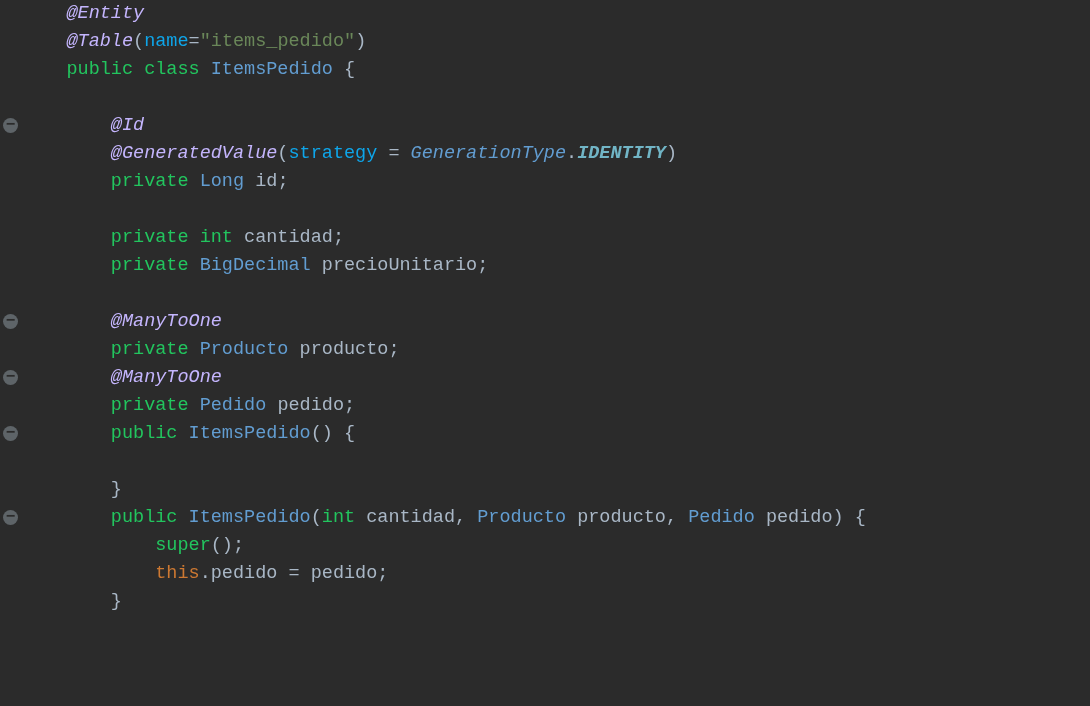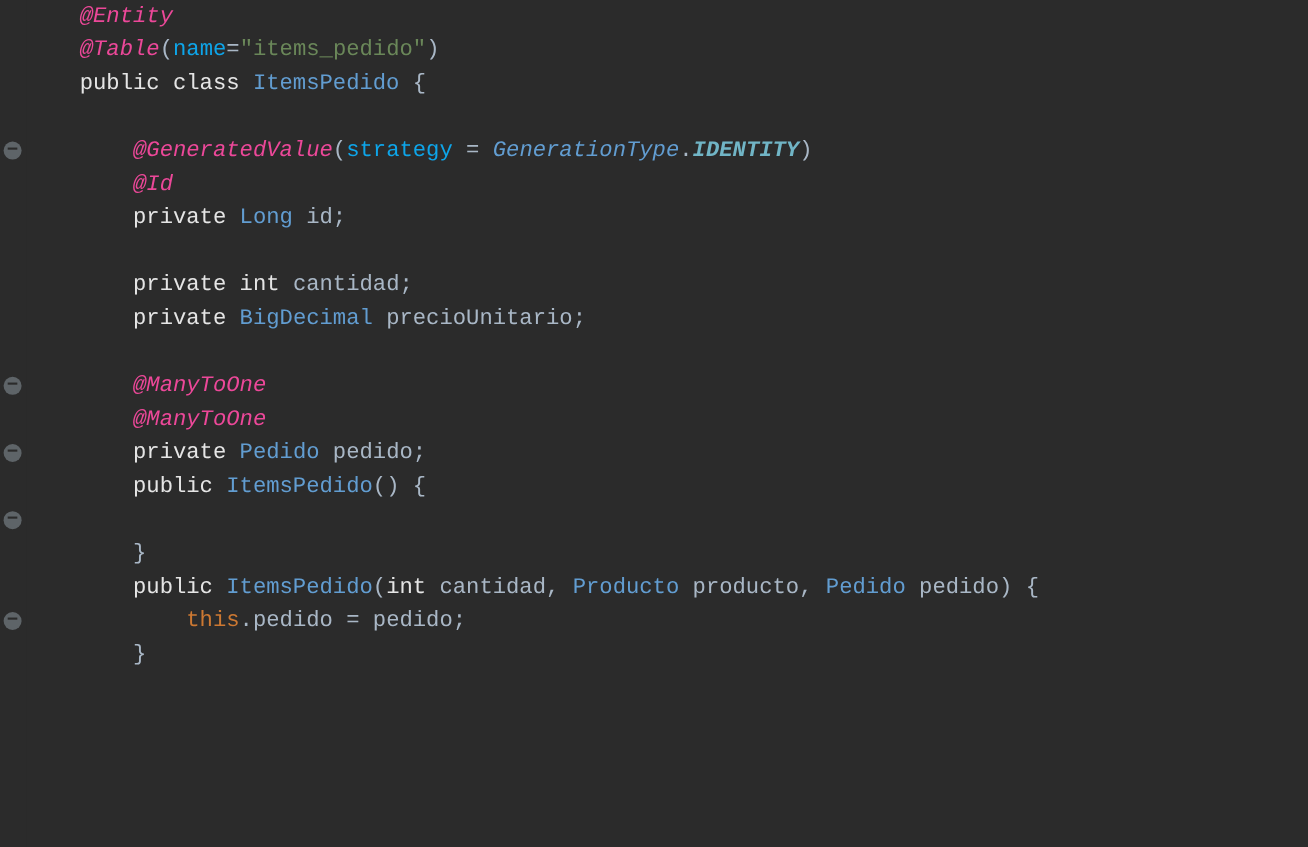--- a/index.html
+++ b/index.html
@@ -44,22 +44,22 @@
     display: flex;
     align-items: center;
     justify-content: center;
     color: #2b2b2b;
     font-size: 16px;
     font-weight: bold;
     line-height: 1;
   }
   .fold-marker::after { content: "−"; position: relative; top: -1px; }
   
-  .c-annot { color: #ec4899; font-style: italic; }
-  .c-keyword { color: #e5e5e5; }
+  .c-annot { color: #c4b5fd; font-style: italic; }
+  .c-keyword { color: #22c55e; }
   .c-param { color: #0ea5e9; }
   .c-type { color: #629dd1; }
   .c-typeital { color: #629dd1; font-style: italic; }
   .c-typemethod { color: #629dd1; }
   .c-string { color: #6a8759; }
   .c-default { color: #a9b7c6; }
   .c-static { color: #71b5c6; font-style: italic; font-weight: bold; }
   .c-this { color: #cc7832; }
   .selection {
     position: absolute;
@@ -86,30 +86,32 @@
       <div class="fold-marker" style="top: 314px;"></div>
       <div class="fold-marker" style="top: 370px;"></div>
       <div class="fold-marker" style="top: 426px;"></div>
       <div class="fold-marker" style="top: 510px;"></div>
     </div>
   <div class="code-area" id="code">
       <div class="line"><span class="line-content"><span class="c-default">    </span><span class="c-annot">@Entity</span></span></div>
       <div class="line"><span class="line-content"><span class="c-default">    </span><span class="c-annot">@Table</span><span class="c-default">(</span><span class="c-param">name</span><span class="c-default">=</span><span class="c-string">"items_pedido"</span><span class="c-default">)</span></span></div>
       <div class="line"><span class="line-content"><span class="c-default">    </span><span class="c-keyword">public class </span><span class="c-type">ItemsPedido</span><span class="c-default"> {</span></span></div>
       <div class="line"><span class="line-content"><span class="c-default"> </span></span></div>
+      <div class="line"><span class="line-content"><span class="c-default">        </span><span class="c-annot">@Id</span></span></div>
       <div class="line"><span class="line-content"><span class="c-default">        </span><span class="c-annot">@GeneratedValue</span><span class="c-default">(</span><span class="c-param">strategy</span><span class="c-default"> = </span><span class="c-typeital">GenerationType</span><span class="c-default">.</span><span class="c-static">IDENTITY</span><span class="c-default">)</span></span></div>
-      <div class="line"><span class="line-content"><span class="c-default">        </span><span class="c-annot">@Id</span></span></div>
       <div class="line"><span class="line-content"><span class="c-default">        </span><span class="c-keyword">private </span><span class="c-type">Long</span><span class="c-default"> id;</span></span></div>
       <div class="line"><span class="line-content"><span class="c-default"> </span></span></div>
       <div class="line"><span class="line-content"><span class="c-default">        </span><span class="c-keyword">private int </span><span class="c-default">cantidad;</span></span></div>
       <div class="line"><span class="line-content"><span class="c-default">        </span><span class="c-keyword">private </span><span class="c-type">BigDecimal</span><span class="c-default"> precioUnitario;</span></span></div>
       <div class="line"><span class="line-content"><span class="c-default"> </span></span></div>
       <div class="line"><span class="line-content"><span class="c-default">        </span><span class="c-annot">@ManyToOne</span></span></div>
+      <div class="line"><span class="line-content"><span class="c-default">        </span><span class="c-keyword">private </span><span class="c-type">Producto</span><span class="c-default"> producto;</span></span></div>
       <div class="line"><span class="line-content"><span class="c-default">        </span><span class="c-annot">@ManyToOne</span></span></div>
       <div class="line"><span class="line-content"><span class="c-default">        </span><span class="c-keyword">private </span><span class="c-type">Pedido</span><span class="c-default"> pedido;</span></span></div>
       <div class="line"><span class="line-content"><span class="c-default">        </span><span class="c-keyword">public </span><span class="c-typemethod">ItemsPedido</span><span class="c-default">() {</span></span></div>
       <div class="line"><span class="line-content"><span class="c-default"> </span></span></div>
       <div class="line"><span class="line-content"><span class="c-default">        }</span></span></div>
       <div class="line"><span class="line-content"><span class="c-default">        </span><span class="c-keyword">public </span><span class="c-typemethod">ItemsPedido</span><span class="c-default">(</span><span class="c-keyword">int</span><span class="c-default"> cantidad, </span><span class="c-type">Producto</span><span class="c-default"> producto, </span><span class="c-type">Pedido</span><span class="c-default"> pedido) {</span></span></div>
+      <div class="line"><span class="line-content"><span class="c-default">            </span><span class="c-keyword">super</span><span class="c-default">();</span></span></div>
       <div class="line"><span class="line-content"><span class="c-default">            </span><span class="c-this">this</span><span class="c-default">.pedido = pedido;</span></span></div>
       <div class="line"><span class="line-content"><span class="c-default">        }</span></span></div>
     </div>
 </div>
 
 </body></html>

